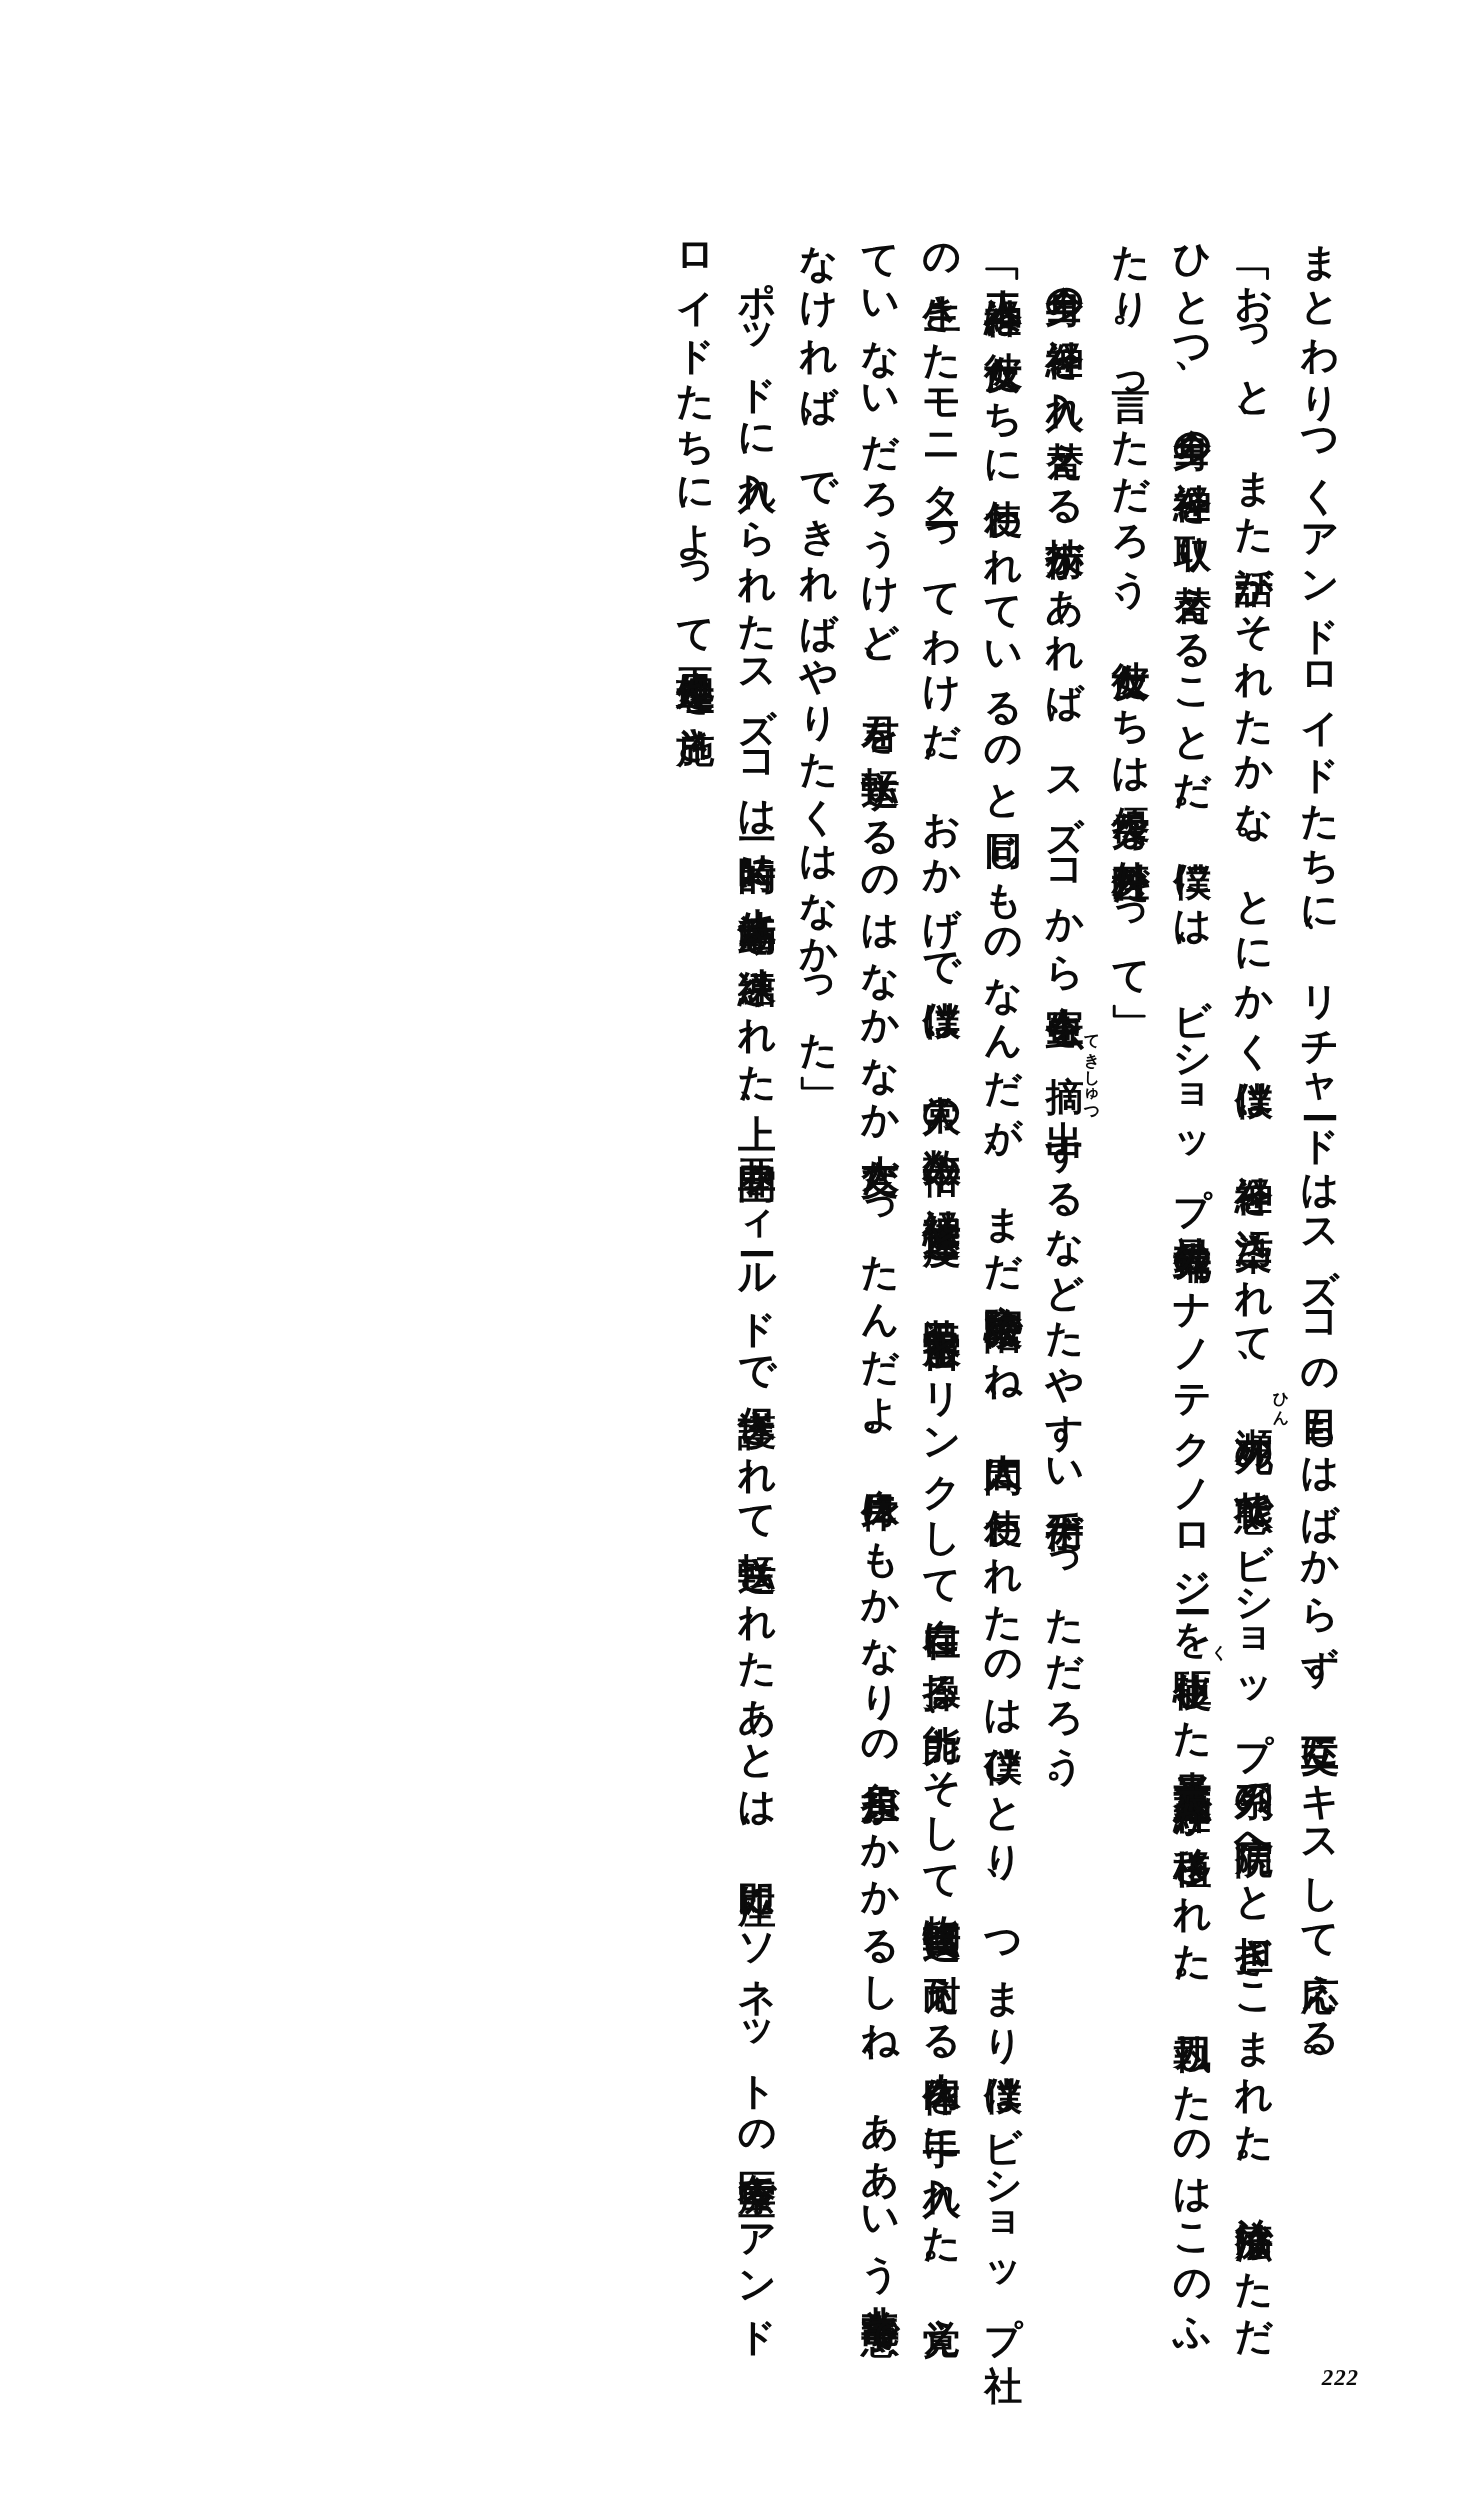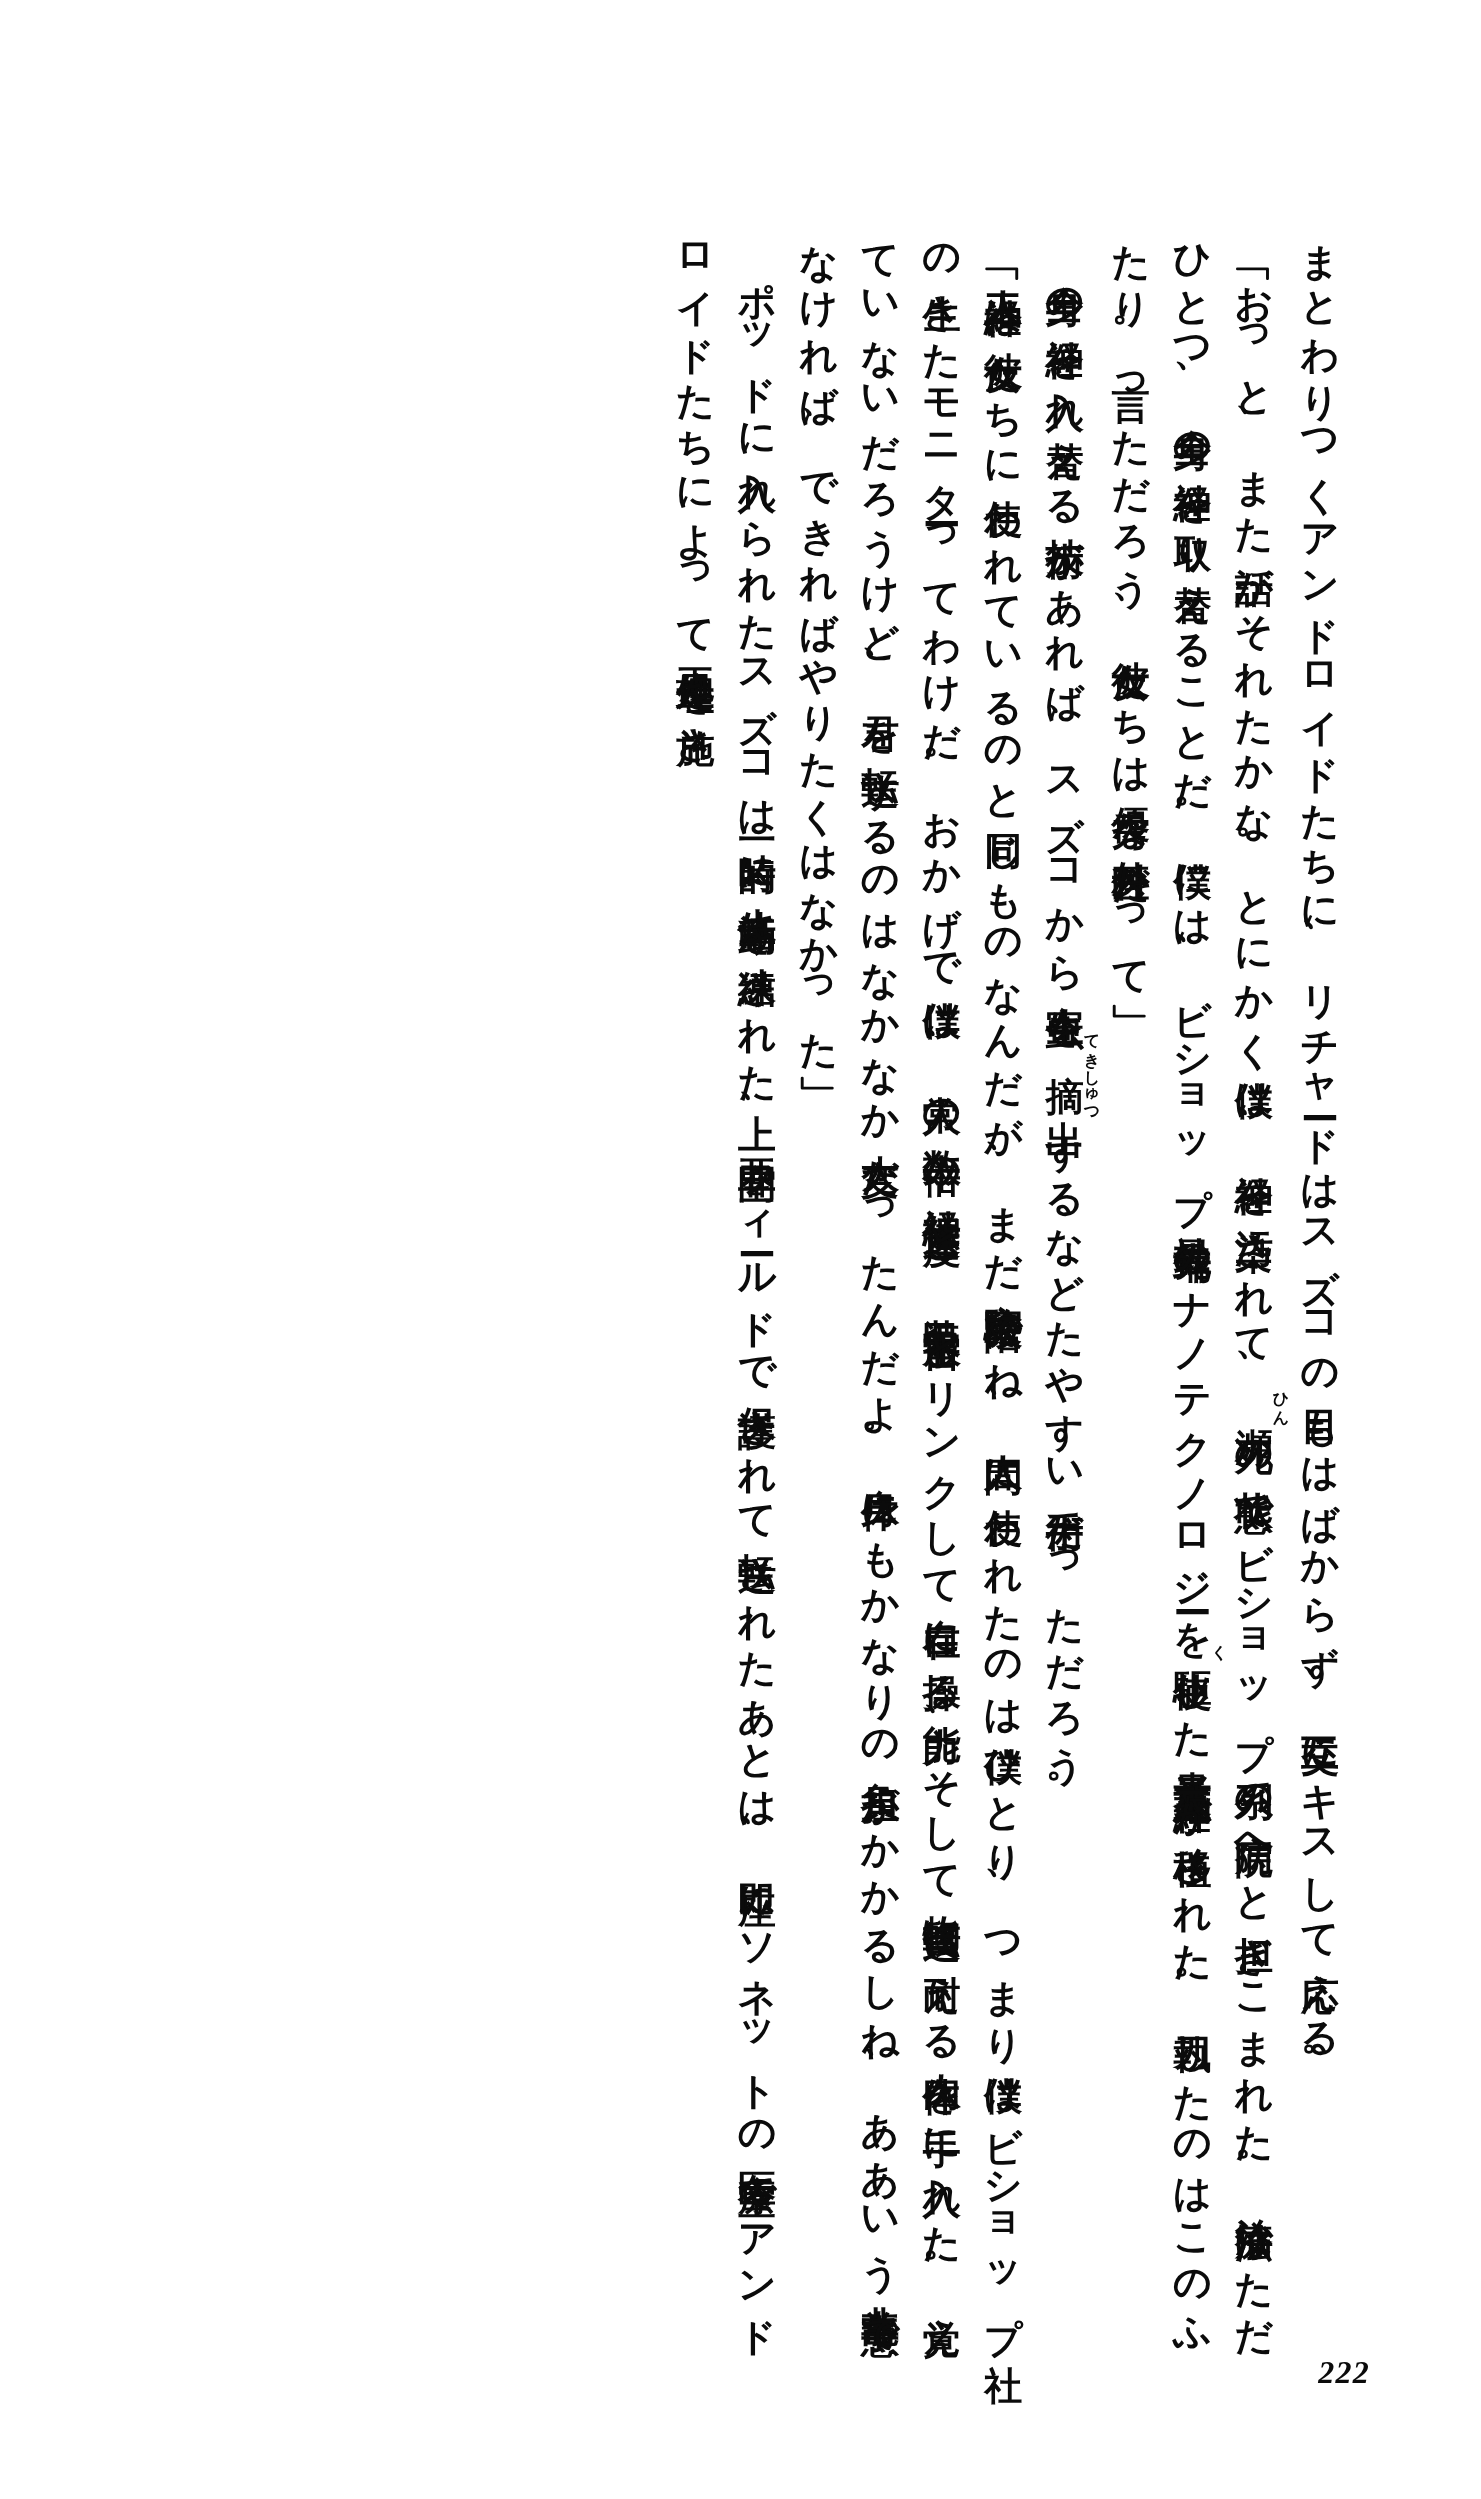--- a/index.html
+++ b/index.html
@@ -56,26 +56,26 @@
     ruby-position: over;
   }
   rt {
     font-size: 0.42em;
     letter-spacing: 0.02em;
     font-weight: 600;
   }
 
   #page-number {
     position: absolute;
-    right: 111px;
+    right: 122px;
     bottom: 109px;
     font-family: "Liberation Serif", "DejaVu Serif", serif;
     font-style: italic;
     font-weight: 700;
-    font-size: 32px;
+    font-size: 23px;
     letter-spacing: 0.04em;
     color: #0b0b0b;
   }
 </style>
 </head>
 <body>
 
 <div id="page">
 
   <div id="text-block">

